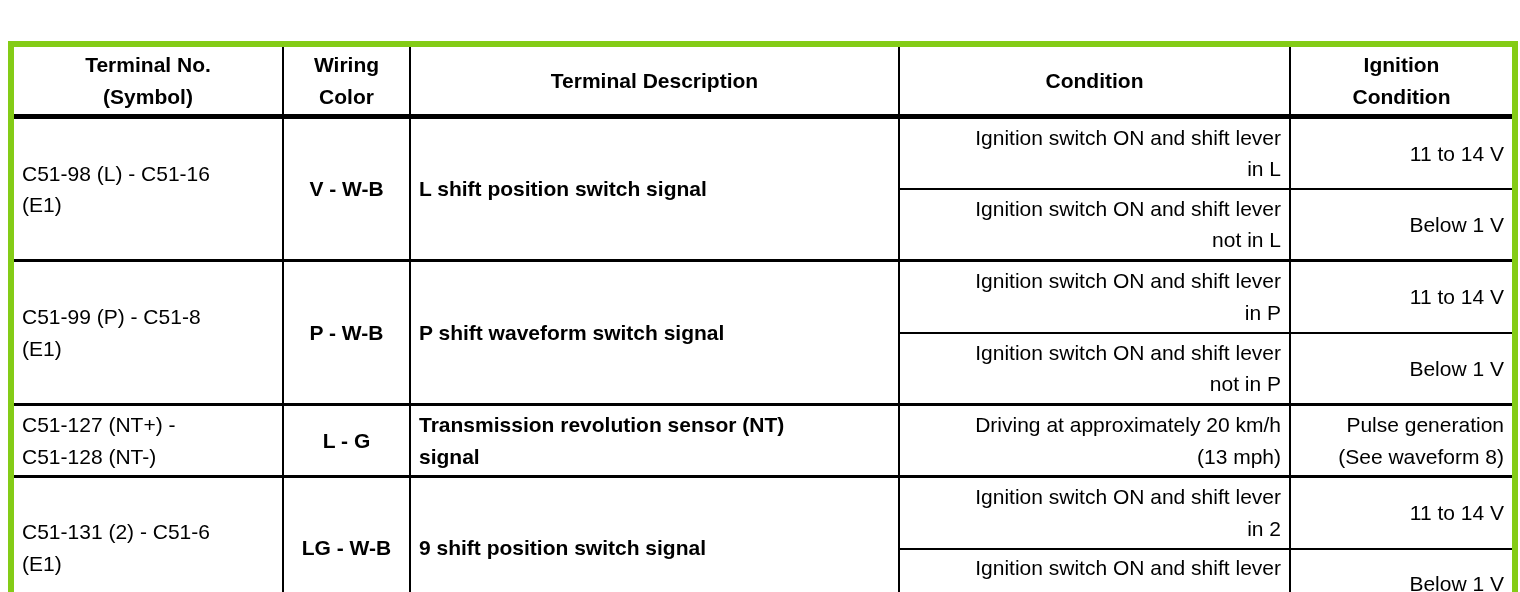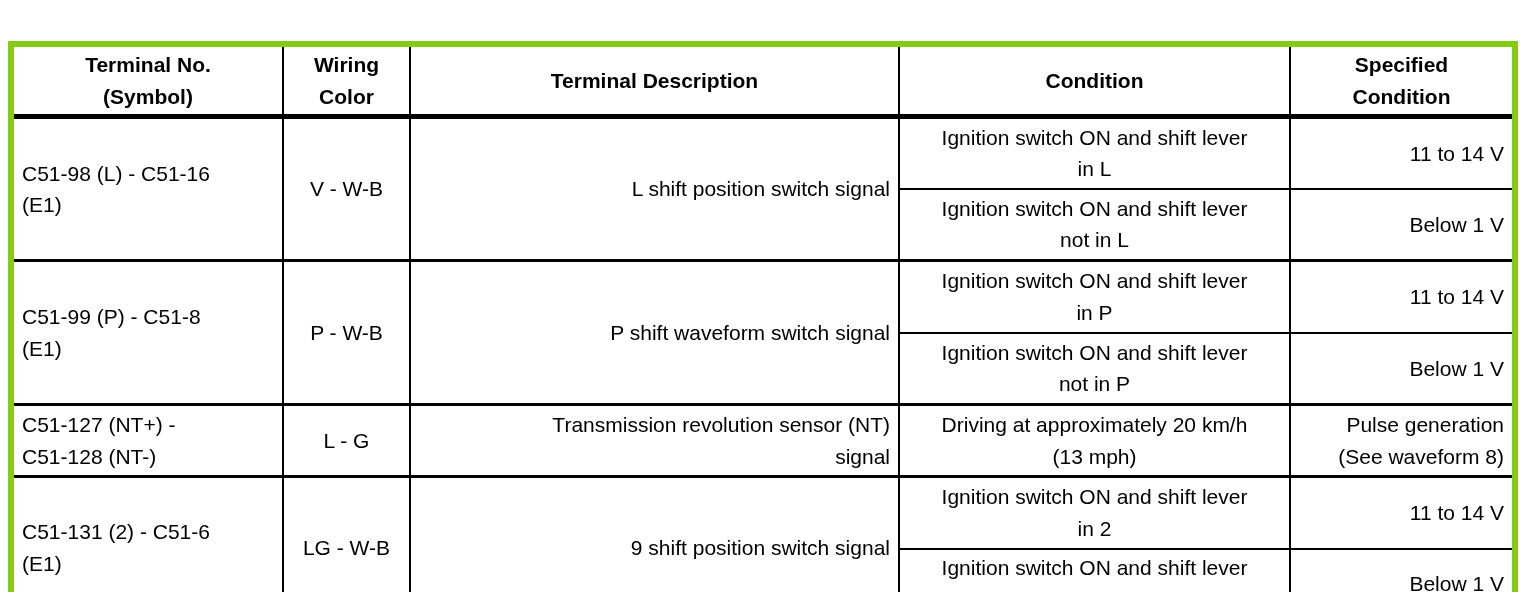--- a/index.html
+++ b/index.html
@@ -49,23 +49,23 @@
     border-top: 3px solid #000000;
   }
   thead th {
     font-weight: bold;
     font-size: 22px;
     line-height: 1.3;
     text-align: center;
     height: 62px;
   }
   td.c-term  { text-align: left; }
-  td.c-wire  { text-align: center; }
-  td.c-desc  { text-align: right; }
-  td.c-cond  { text-align: center; }
+  td.c-wire  { text-align: center; font-weight: bold; }
+  td.c-desc  { text-align: left; font-weight: bold; }
+  td.c-cond  { text-align: right; }
   td.c-spec  { text-align: right; }
   tr.data-row { height: 72px; }
 </style>
 </head>
 <body>
 
 <div class="page">
   <table class="spec-table">
     <colgroup>
       <col style="width:272px">
@@ -75,21 +75,21 @@
       <col style="width:225px">
     </colgroup>
     <thead>
       <tr>
         <th>Terminal No.
 (Symbol)</th>
         <th>Wiring
 Color</th>
         <th>Terminal Description</th>
         <th>Condition</th>
-        <th>Specified
+        <th>Ignition
 Condition</th>
       </tr>
     </thead>
     <tbody>
 
       <tr class="data-row group-start">
         <td class="c-term" rowspan="2">C51-98 (L) - C51-16
 (E1)</td>
         <td class="c-wire" rowspan="2">V - W-B</td>
         <td class="c-desc" rowspan="2">L shift position switch signal</td>

